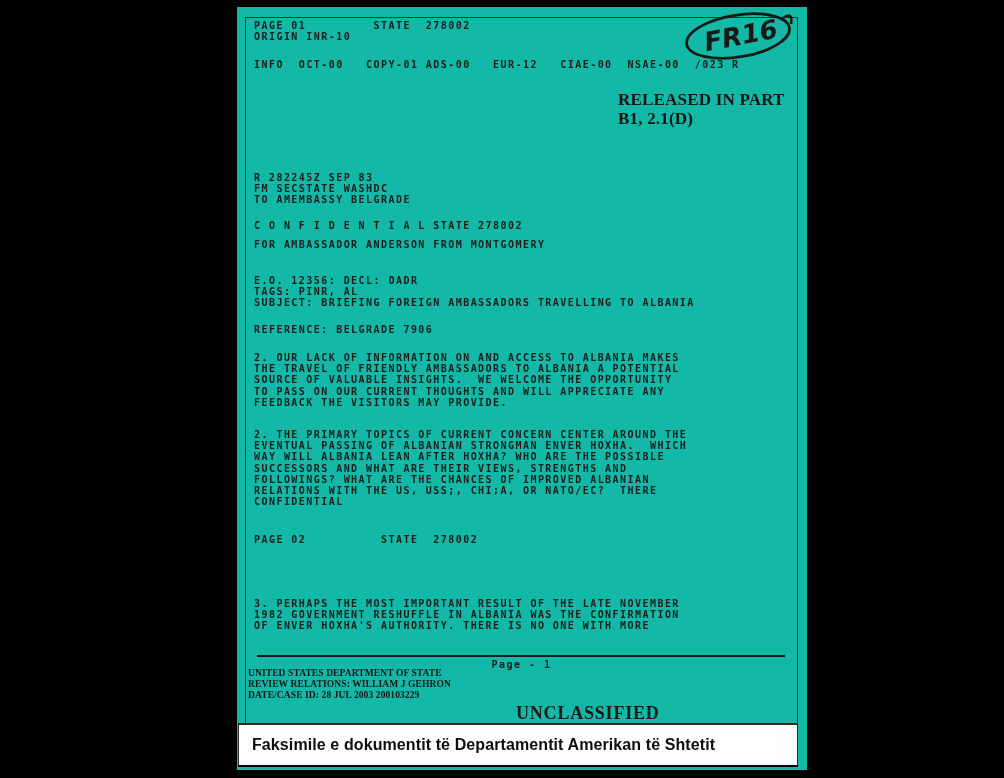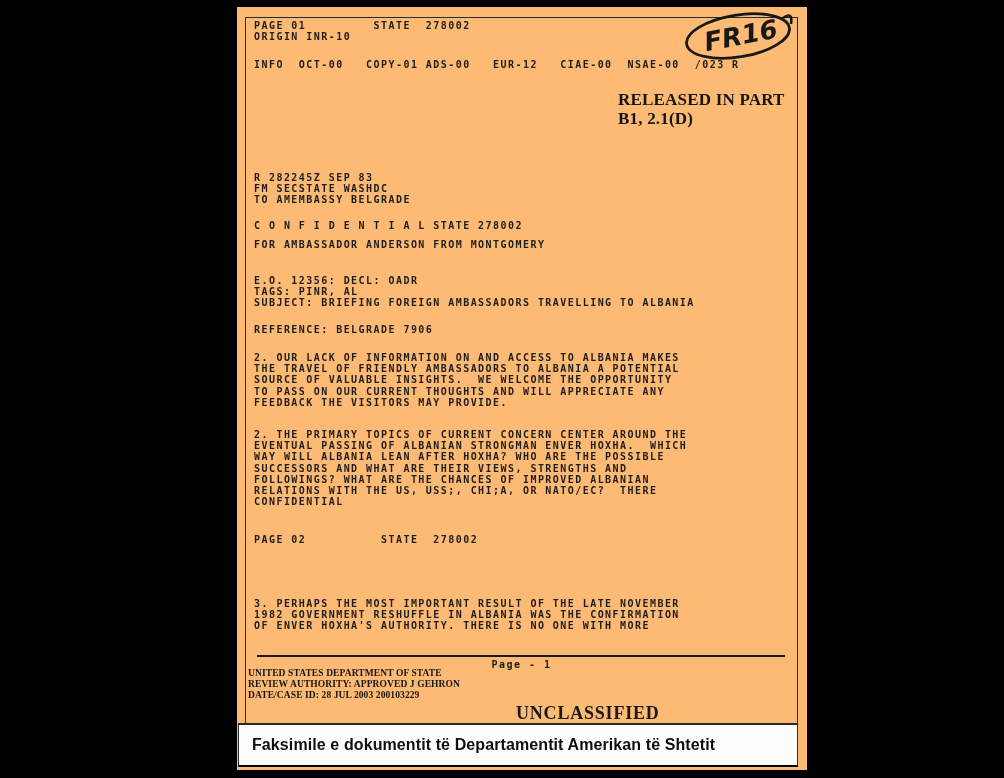--- a/index.html
+++ b/index.html
@@ -2,21 +2,21 @@
 <html><head>
 <meta charset="utf-8">
 <style>
   html,body{margin:0;padding:0;}
   body{
     width:1004px;height:778px;background:#000;position:relative;overflow:hidden;
     font-family:"Liberation Sans", sans-serif;
   }
   .figure{
     position:absolute;left:237px;top:7px;width:570px;height:763px;
-    background:#fdba74;
+    background:#14b8a6;
   }
   
   .page{
     position:absolute;left:8px;top:10px;width:551px;height:707px;
     border:1px solid #2c2c2c;background:transparent;
   }
   .tw{
     font-family:"DejaVu Sans Mono", monospace;
     font-size:10px;line-height:11.2px;font-weight:700;
     letter-spacing:1.45px;color:#1d1d1d;white-space:pre;margin:0;
@@ -88,21 +88,21 @@
     <pre class="tw sec s11">PAGE 02          STATE  278002</pre>
     <pre class="tw sec s13">3. PERHAPS THE MOST IMPORTANT RESULT OF THE LATE NOVEMBER
 1982 GOVERNMENT RESHUFFLE IN ALBANIA WAS THE CONFIRMATION
 OF ENVER HOXHA'S AUTHORITY. THERE IS NO ONE WITH MORE</pre>
 
     <div class="rule"></div>
     <div class="tw page-footer">Page - 1</div>
 
     <div class="review">
       <div>UNITED STATES DEPARTMENT OF STATE</div>
-      <div>REVIEW AUTHORITY: APPROVED J GEHRON</div>
+      <div>REVIEW RELATIONS: WILLIAM J GEHRON</div>
       <div>DATE/CASE ID: 28 JUL 2003  200103229</div>
     </div>
 
     <div class="unclassified">UNCLASSIFIED</div>
 
     <div class="released">
       <div>RELEASED IN PART</div>
       <div>B1, 2.1(D)</div>
     </div>
   </div>

